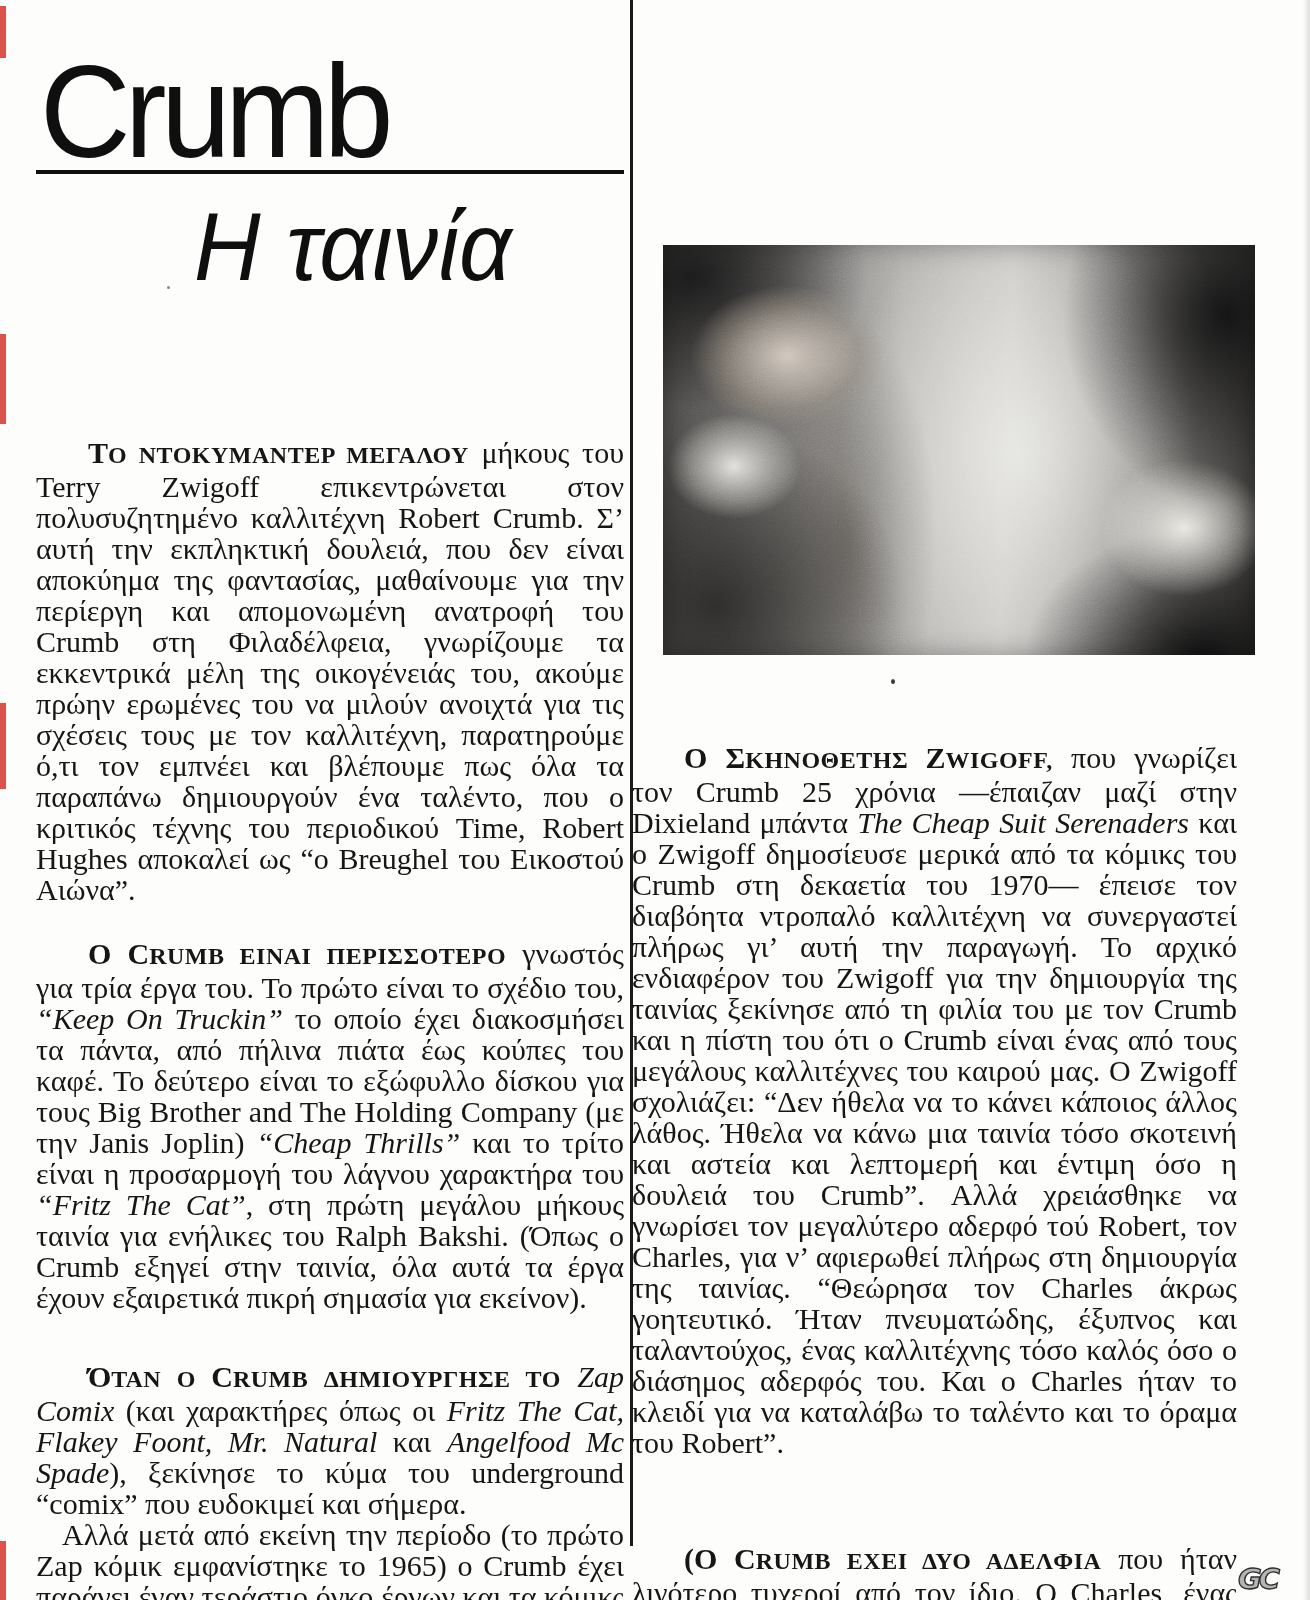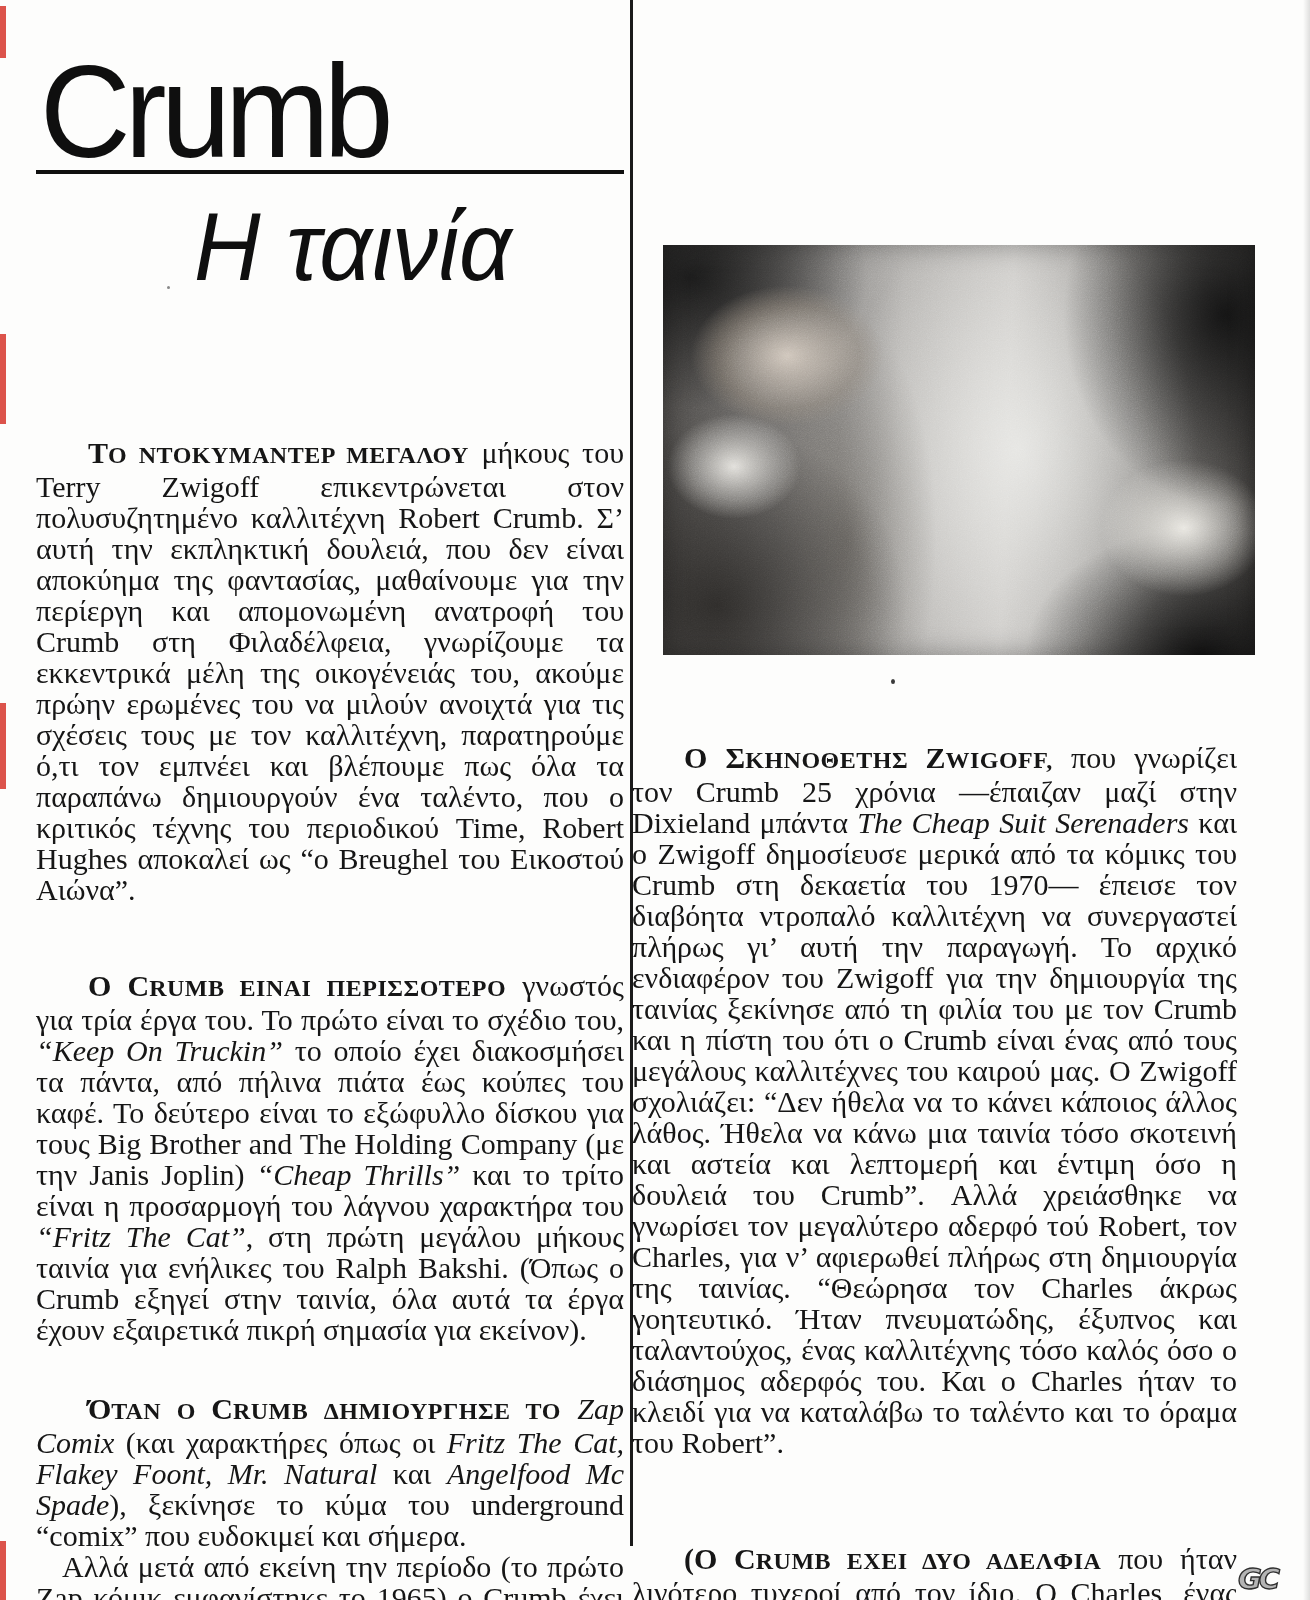--- a/index.html
+++ b/index.html
@@ -65,21 +65,21 @@
   
   .col{
     position:absolute;text-align:justify;
     font-size:30px;line-height:31px;color:var(--ink);
   }
   .col-left{left:36px;top:437px;width:588px;}
   .col-right{left:632px;top:742px;width:605px;}
   .col p{margin:0;}
   .p-lead{text-indent:52px;}
   .p-ind{text-indent:26px;}
-  #lp2{margin-top:65px;}
+  #lp2{margin-top:33px;}
   #lp3{margin-top:48px;}
   #rp2{margin-top:85px;}
   .seg-n{}
   .seg-i{font-style:italic;}
   .seg-lead{font-weight:700;}
   .seg-leadsc{font-weight:700;font-size:0.8em;letter-spacing:0.5px;}
 
   
   .redmark{position:absolute;left:0;width:6px;background:var(--scan_mark);opacity:0.85;}
   #rm1{top:6px;height:52px;}

